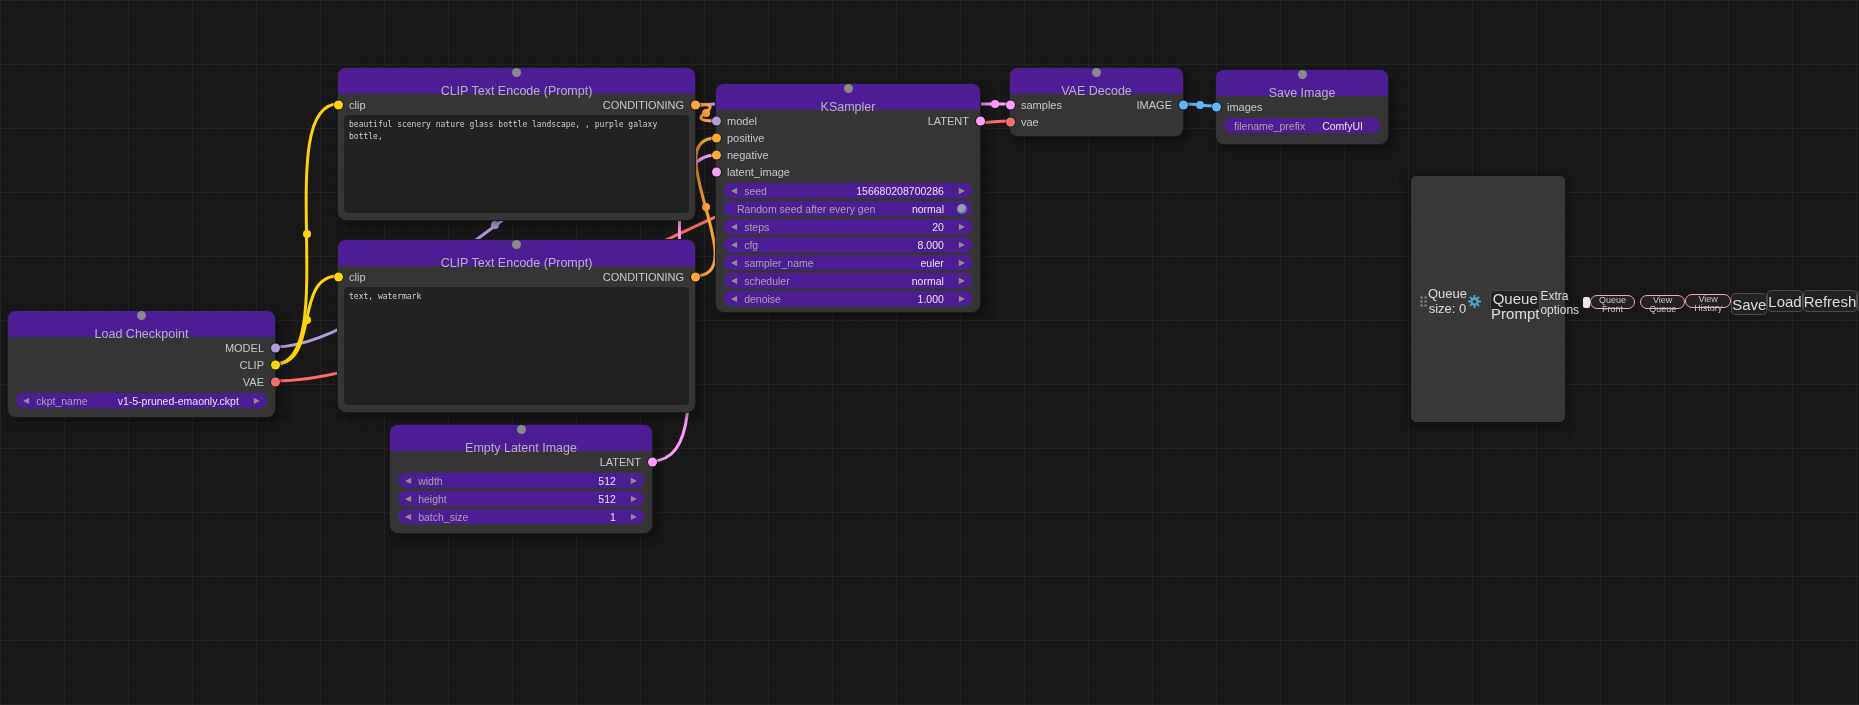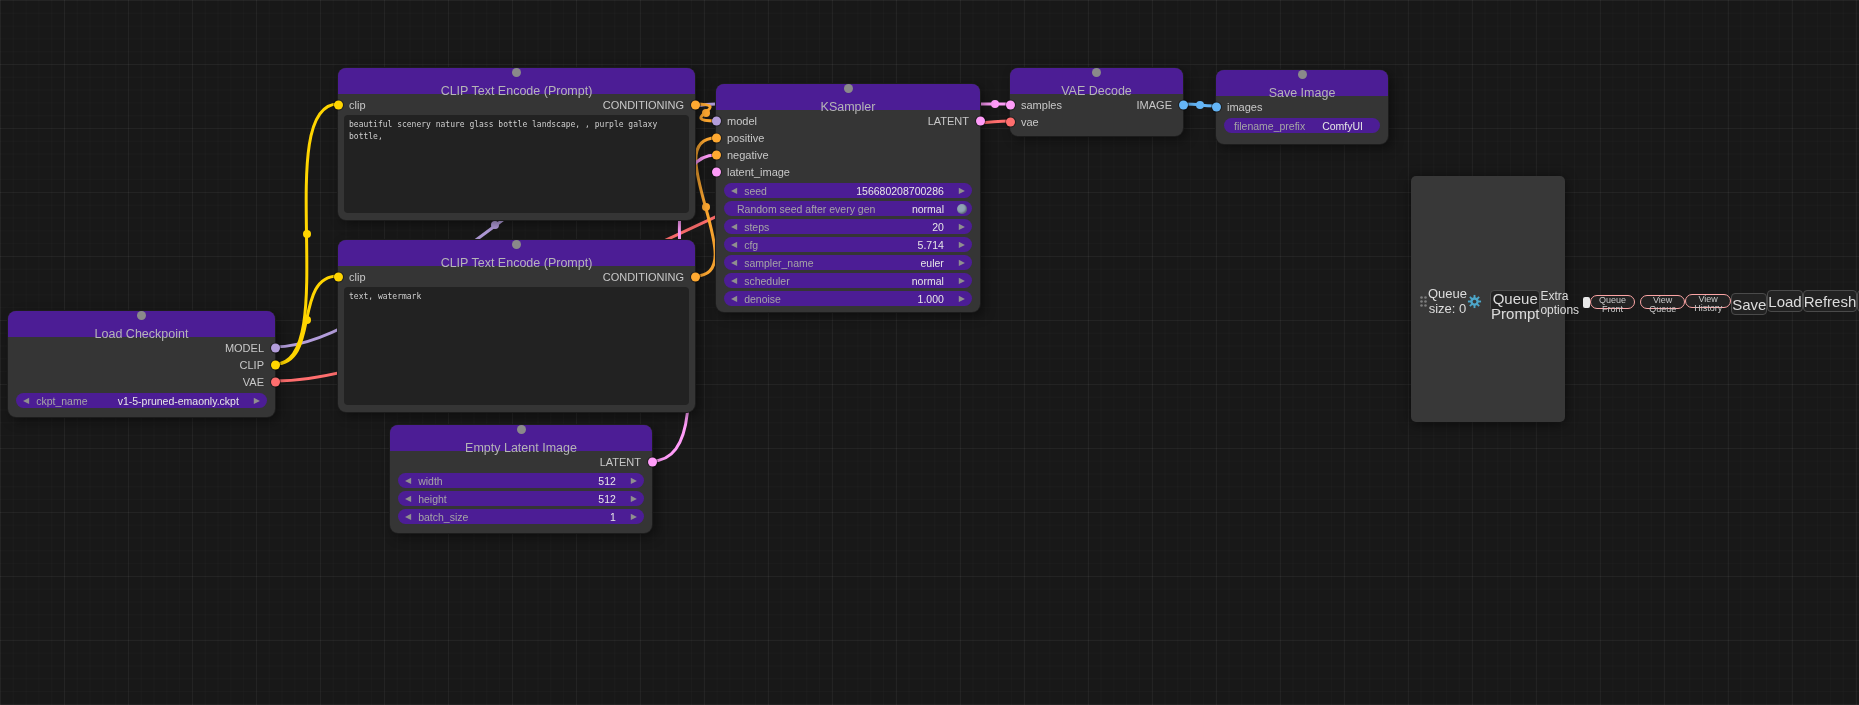--- a/index.html
+++ b/index.html
@@ -250,21 +250,21 @@
       </div>
       <div class="widget nav">
         <span class="warr">◀</span>
         <span class="wlabel">steps</span>
         <span class="wvalue">20</span>
         <span class="warr">▶</span>
       </div>
       <div class="widget nav">
         <span class="warr">◀</span>
         <span class="wlabel">cfg</span>
-        <span class="wvalue">5.714</span>
+        <span class="wvalue">8.000</span>
         <span class="warr">▶</span>
       </div>
       <div class="widget nav">
         <span class="warr">◀</span>
         <span class="wlabel">sampler_name</span>
         <span class="wvalue">euler</span>
         <span class="warr">▶</span>
       </div>
       <div class="widget nav">
         <span class="warr">◀</span>

